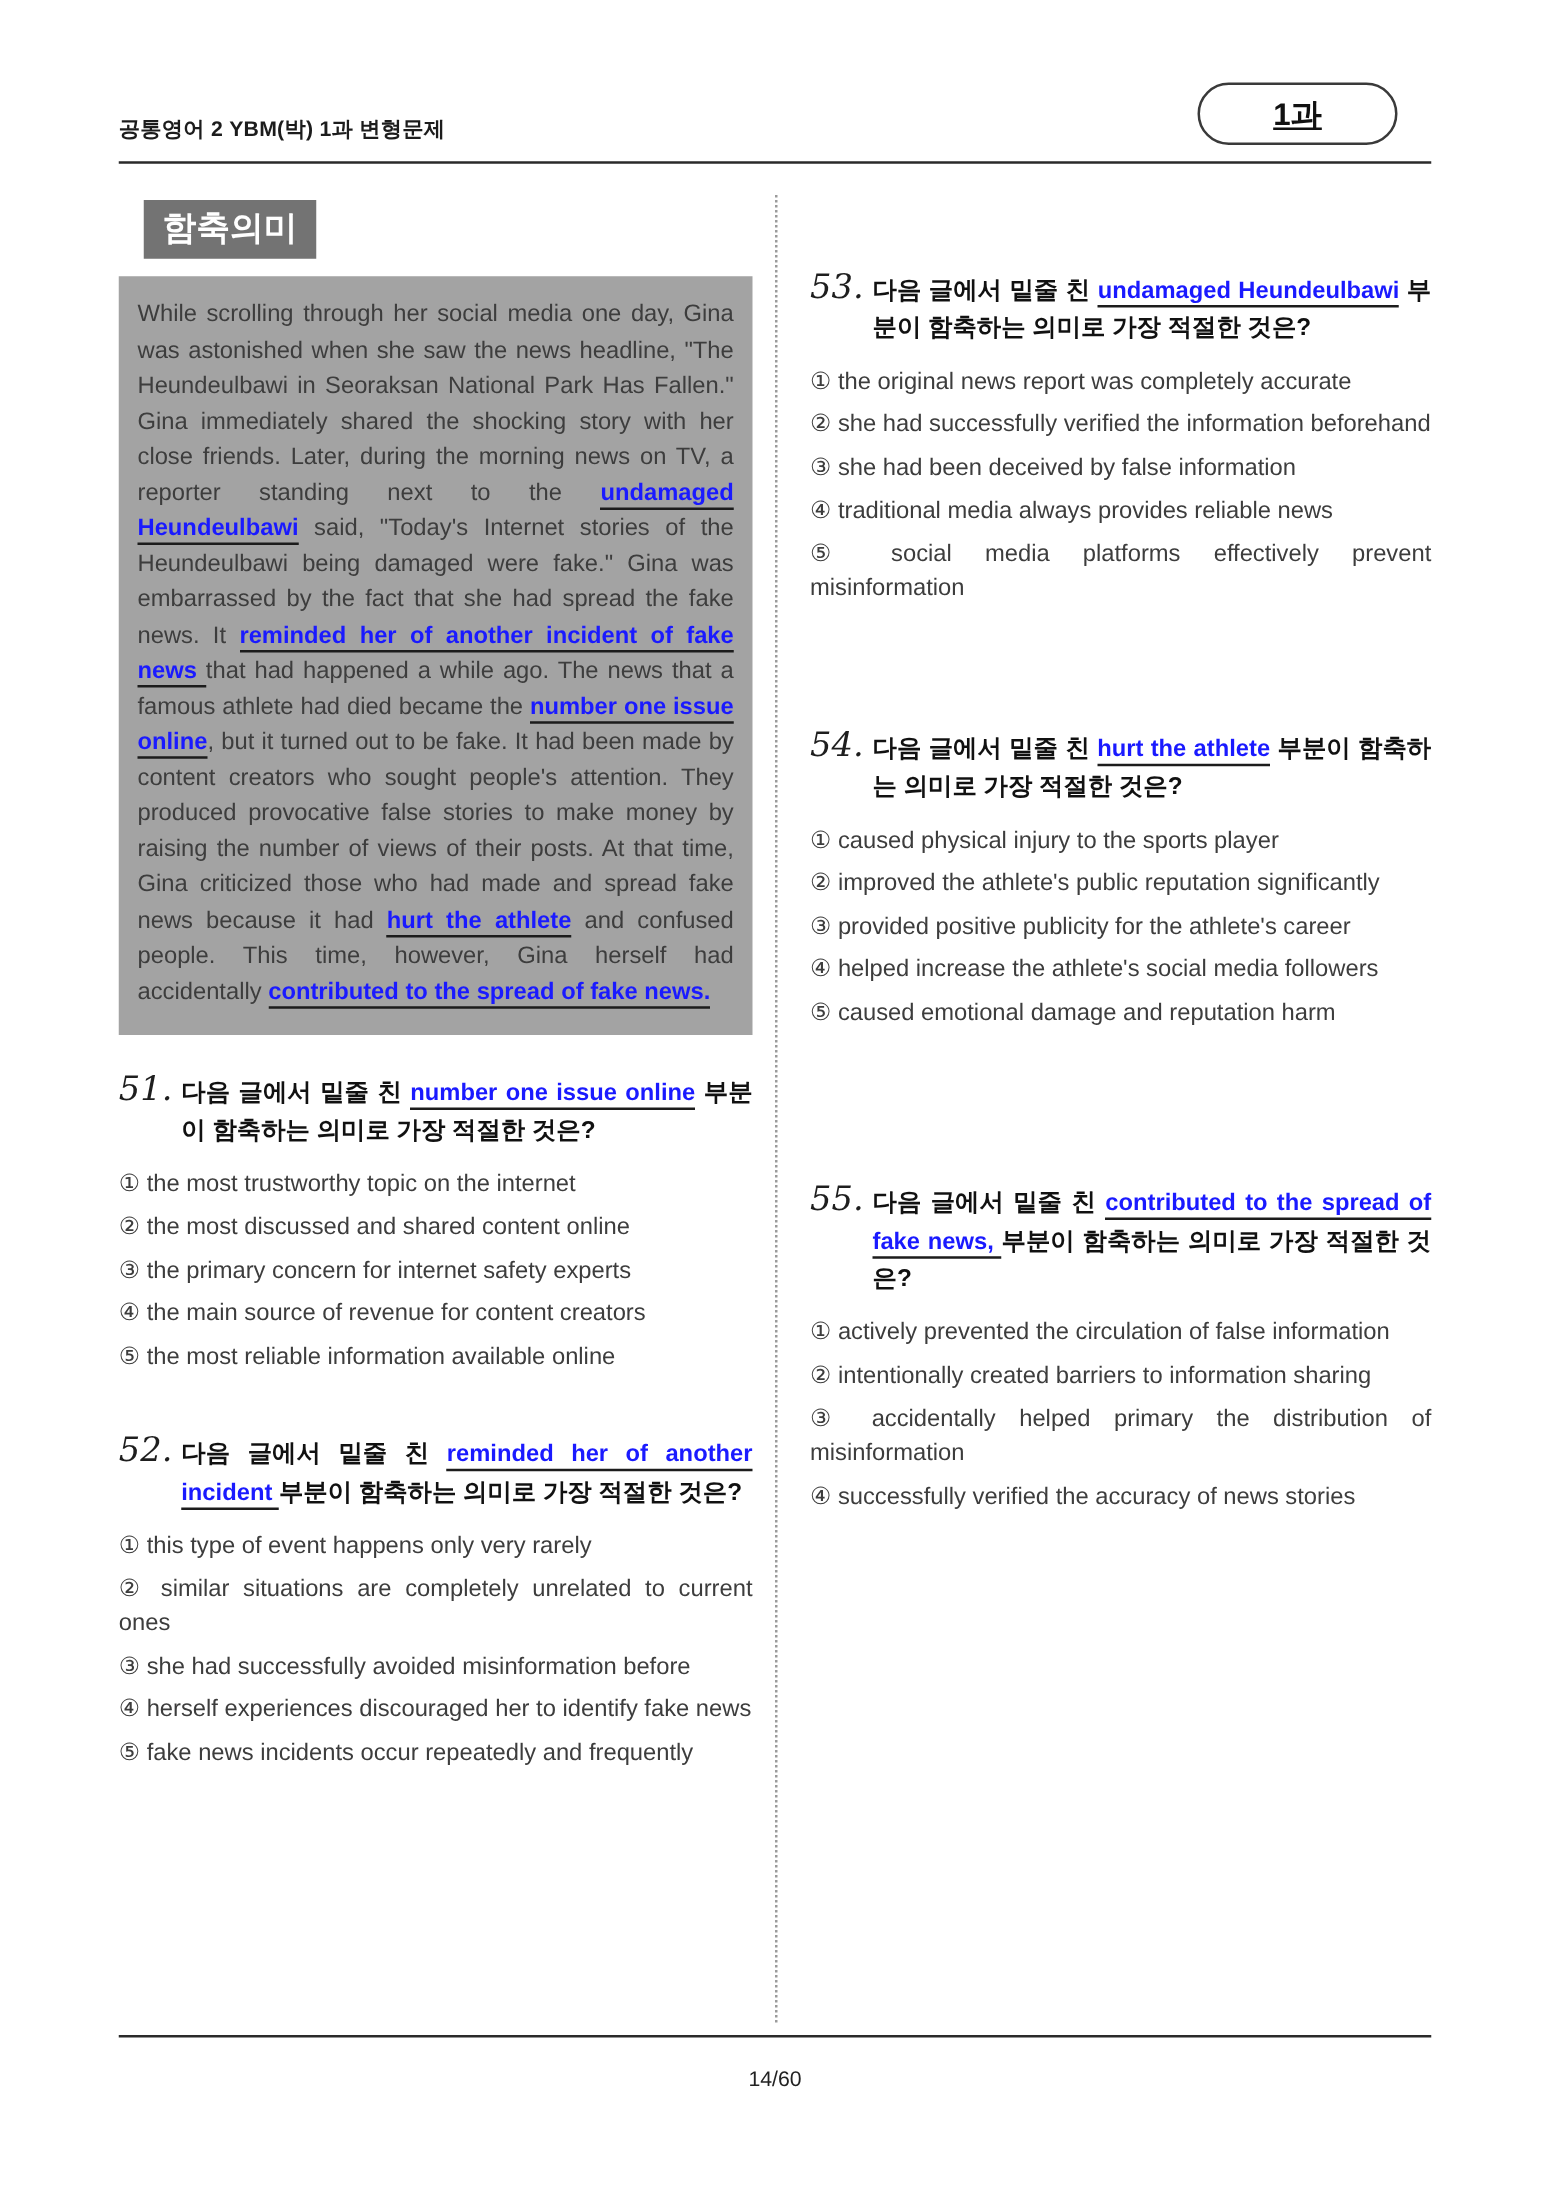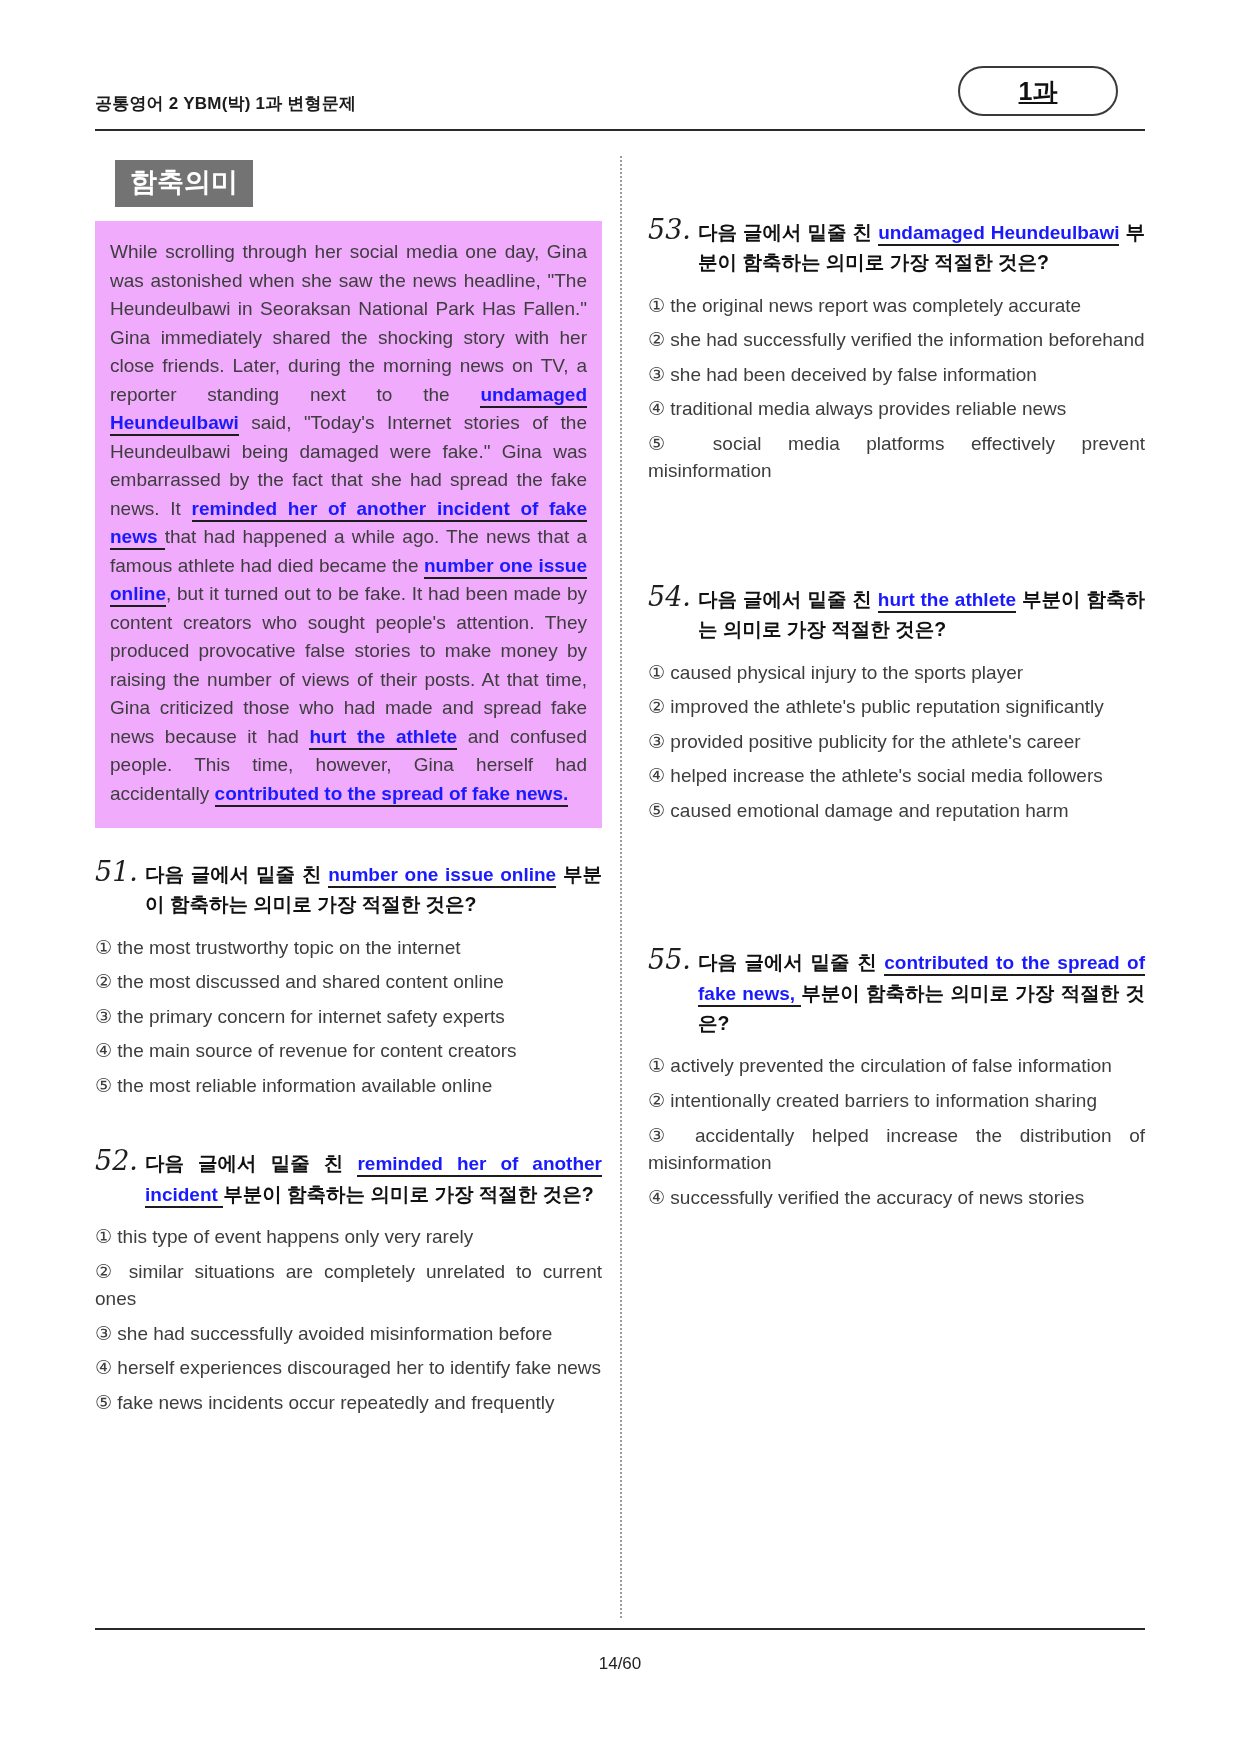--- a/index.html
+++ b/index.html
@@ -35,21 +35,21 @@
   }
   .col-right { flex:1; padding-top:58px; }
   
   .section-box {
     display:inline-block; margin:4px 0 14px 20px; background:#737373;
     color:#ffffff; font-size:27px; font-weight:700; line-height:1;
     padding:9px 15px 11px 15px;
   }
   
   .passage-box {
-    background:#f0abfc; padding:17px 15px 20px 15px;
+    background:#a3a3a3; padding:17px 15px 20px 15px;
     font-size:19px; line-height:1.5; text-align:justify; color:#3d3d3d;
   }
   .marked {
     color:#1a1aff; font-weight:700;
     border-bottom:2px solid #1c1c1c; padding-bottom:1px;
   }
   
   .question { margin-top:0; }
   .q-head { display:flex; }
   .q-num {
@@ -148,21 +148,21 @@
           </div>
         </div>
         <div class="question" style="margin-top: 120px;">
           <div class="q-head">
             <span class="q-num">55.</span>
             <div class="q-prompt"><span>다음 글에서 밑줄 친 </span><span class="marked">contributed to the spread of fake news, </span><span>부분이 함축하는 의미로 가장 적절한 것은?</span></div>
           </div>
           <div class="q-options">
             <div class="option">① actively prevented the circulation of false information</div>
             <div class="option">② intentionally created barriers to information sharing</div>
-            <div class="option">③ accidentally helped increase the distribution of misinformation</div>
+            <div class="option">③ accidentally helped primary the distribution of misinformation</div>
             <div class="option">④ successfully verified the accuracy of news stories</div>
           </div>
         </div>
       </div>
   </div>
 
   <div class="footer-rule"></div>
   <div class="page-num">14/60</div>
 
 </div>

